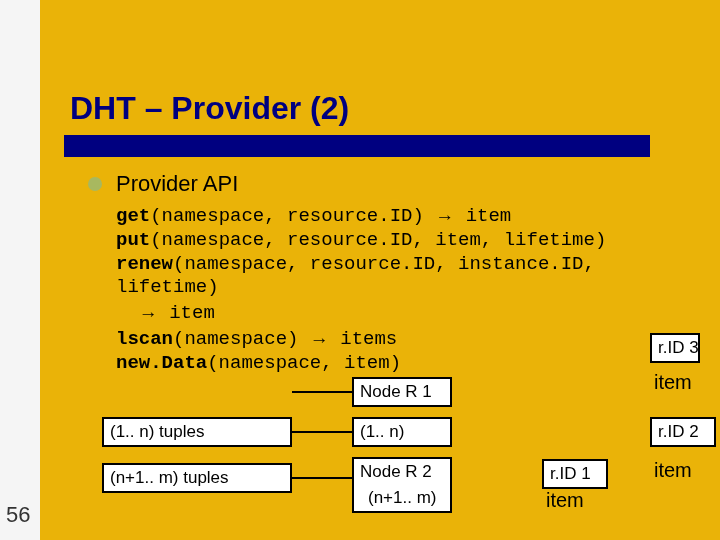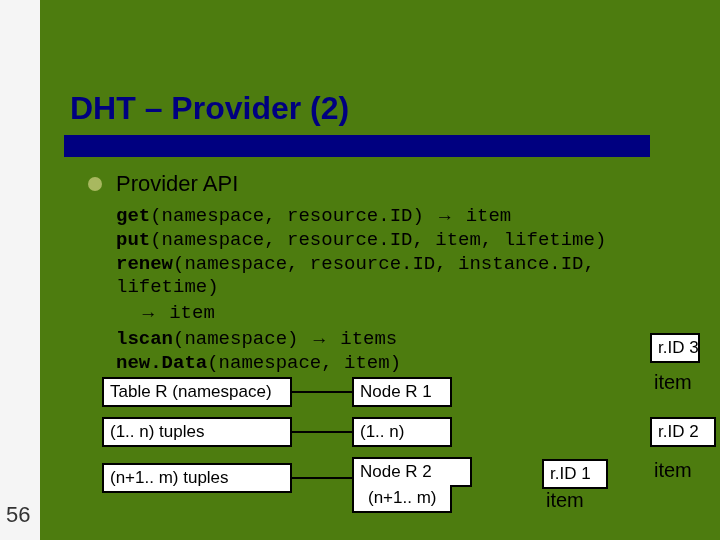--- a/index.html
+++ b/index.html
@@ -9,21 +9,21 @@
     background: #f5f5f5;
     position: relative;
     font-family: Arial, sans-serif;
   }
   .slide {
     position: absolute;
     left: 40px;
     top: 0;
     width: 680px;
     height: 540px;
-    background: #4d7c0f;
+    background: #eab308;
     padding-top: 90px;
   }
   .title-area {
     position: relative;
     padding: 0 30px 0 30px;
   }
   .title {
     font-size: 32px;
     font-weight: bold;
     color: #000080;
@@ -120,31 +120,30 @@
     <div class="api-lines">
       <div><span class="kw">get</span><span>(namespace, resource.ID) </span><span class="arrow">→</span><span> item</span></div>
       <div><span class="kw">put</span><span>(namespace, resource.ID, item, lifetime)</span></div>
       <div><span class="kw">renew</span><span>(namespace, resource.ID, instance.ID, lifetime) </span><br><span style="white-space:pre;">  </span><span class="arrow">→</span><span> item</span></div>
       <div><span class="kw">lscan</span><span>(namespace) </span><span class="arrow">→</span><span> items</span></div>
       <div><span class="kw">new.Data</span><span>(namespace, item)</span></div>
     </div>
 
     <div class="diagram">
 
-      <div class="box" style="left:0;top:0;width:190px;">Table R (namespace)</div>
       <div class="box" style="left:0;top:40px;width:190px;">(1.. n) tuples</div>
       <div class="box" style="left:0;top:86px;width:190px;">(n+1.. m) tuples</div>
 
       <div class="hline" style="left:190px;top:14px;width:60px;"></div>
       <div class="hline" style="left:190px;top:54px;width:60px;"></div>
       <div class="hline" style="left:190px;top:100px;width:60px;"></div>
 
       <div class="box" style="left:250px;top:0;width:100px;">Node R 1</div>
       <div class="box" style="left:250px;top:40px;width:100px;">(1.. n)</div>
-      <div class="box" style="left:250px;top:80px;width:120px;">Node R 2</div>
+      <div class="box" style="left:250px;top:80px;width:100px;">Node R 2</div>
       <div class="box" style="left:250px;top:108px;width:100px;border-top:none;padding-left:14px;">(n+1.. m)</div>
 
       <div class="box" style="left:440px;top:82px;width:66px;">r.ID 1</div>
       <div class="annot" style="left:444px;top:112px;">item</div>
 
       <div class="box" style="left:548px;top:40px;width:66px;">r.ID 2</div>
       <div class="annot" style="left:552px;top:82px;">item</div>
 
       <div class="box" style="left:548px;top:-44px;width:50px;">r.ID 3</div>
       <div class="annot" style="left:552px;top:-6px;">item</div>

